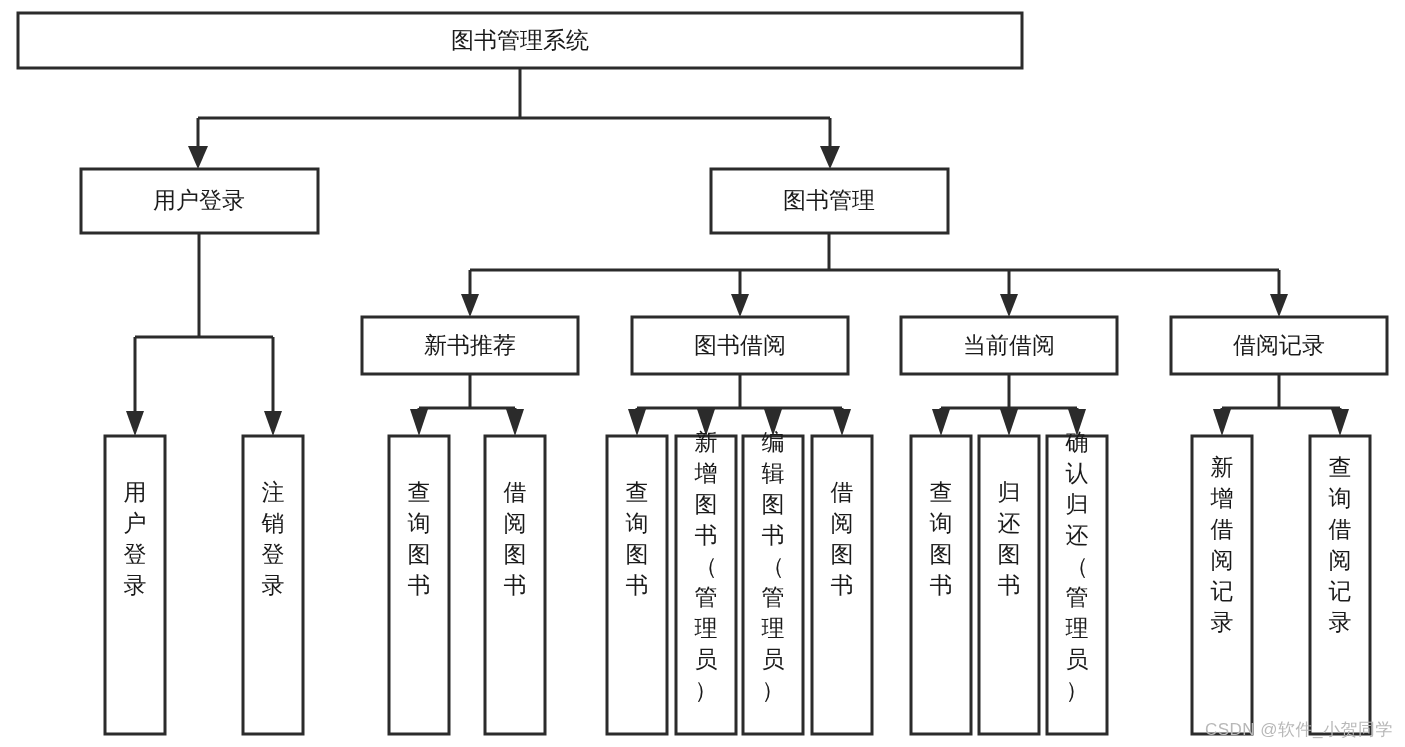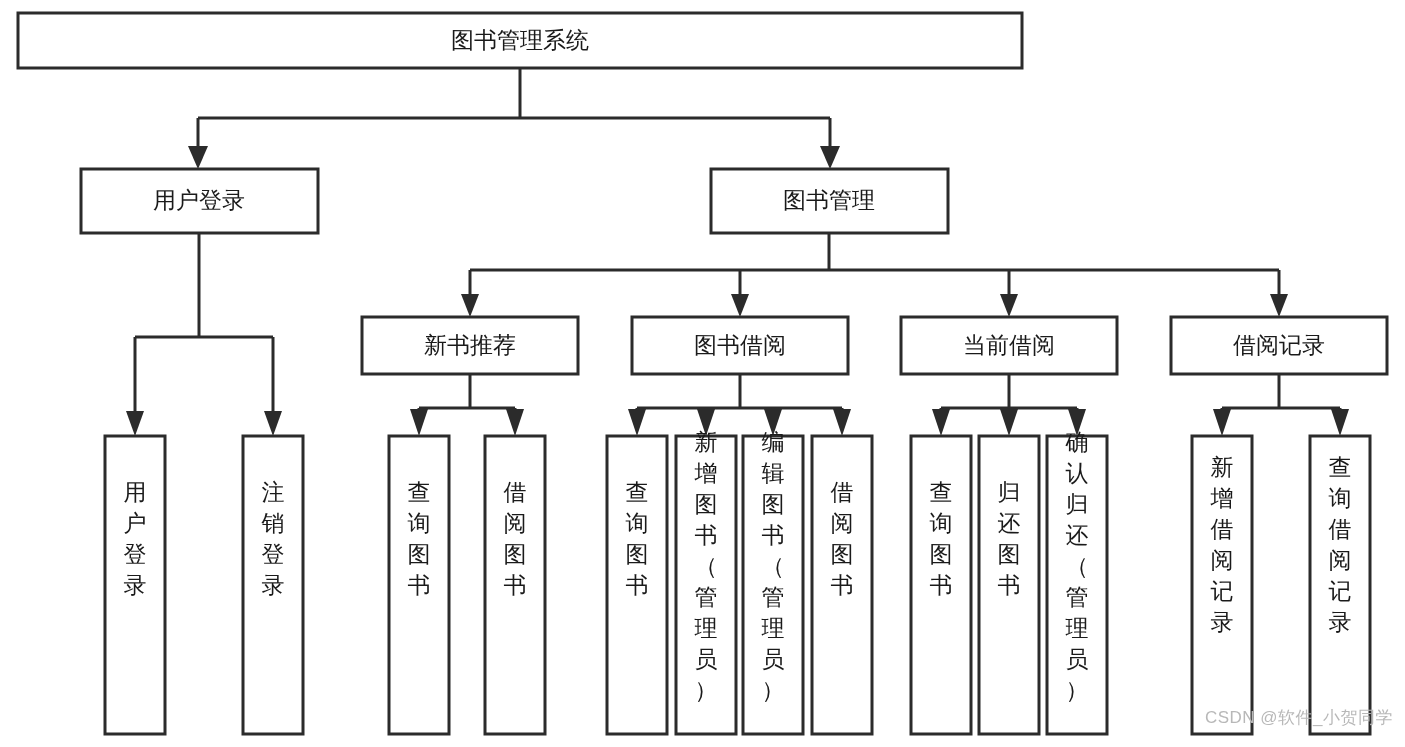--- a/index.html
+++ b/index.html
@@ -44,21 +44,21 @@
     stroke-width: 3;
     fill: none;
   }
   .arrow-head {
     fill: #2b2b2b;
     stroke: none;
   }
   .watermark {
     position: absolute;
     right: 12px;
-    bottom: 18px;
+    bottom: 6px;
     font-family: "Liberation Sans", "DejaVu Sans", sans-serif;
     font-size: 17px;
     color: #b8b8b8;
     white-space: nowrap;
     letter-spacing: 0.5px;
     user-select: none;
     margin-top: 44px;
   }
 </style>
 </head>

